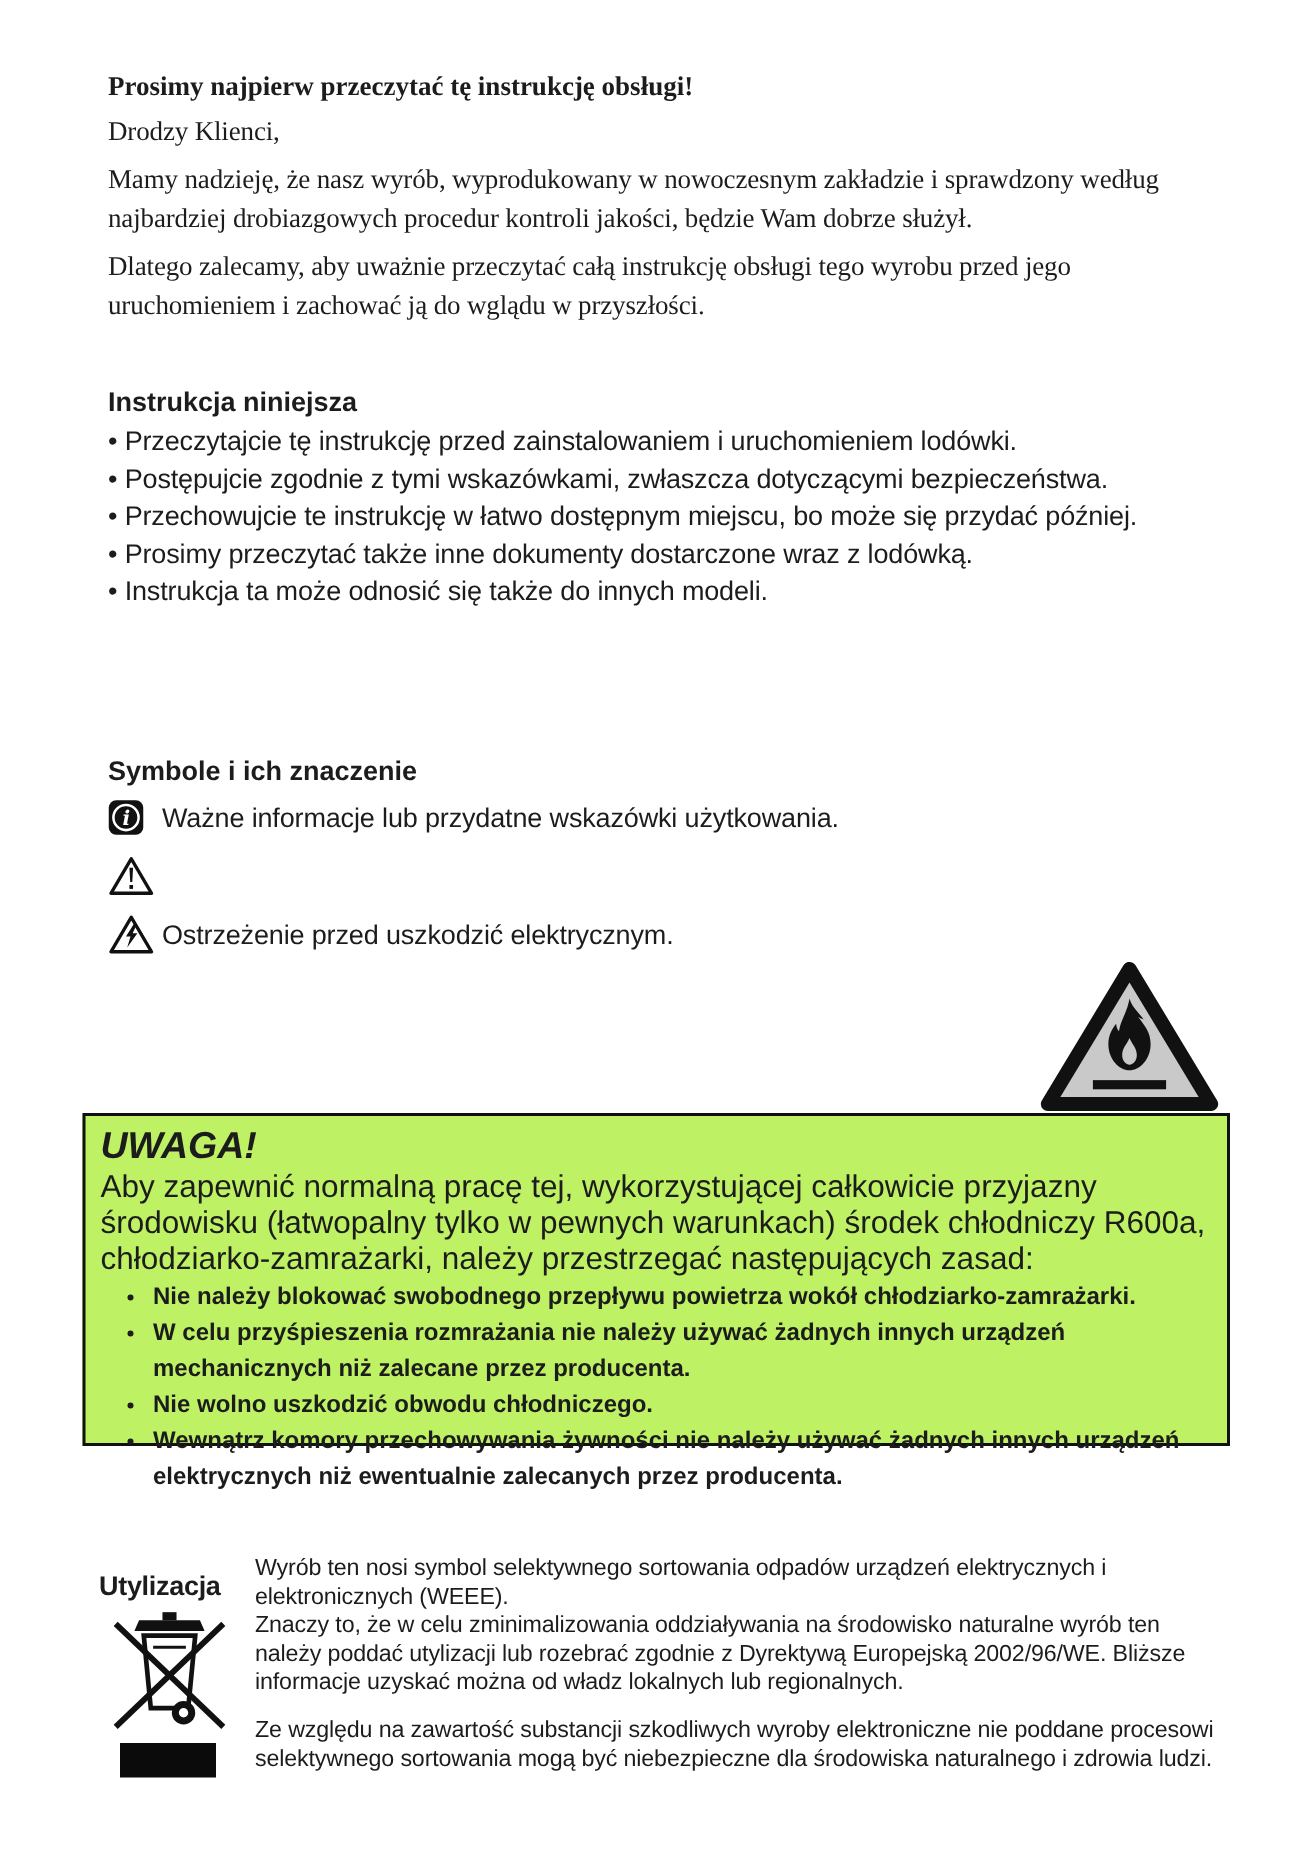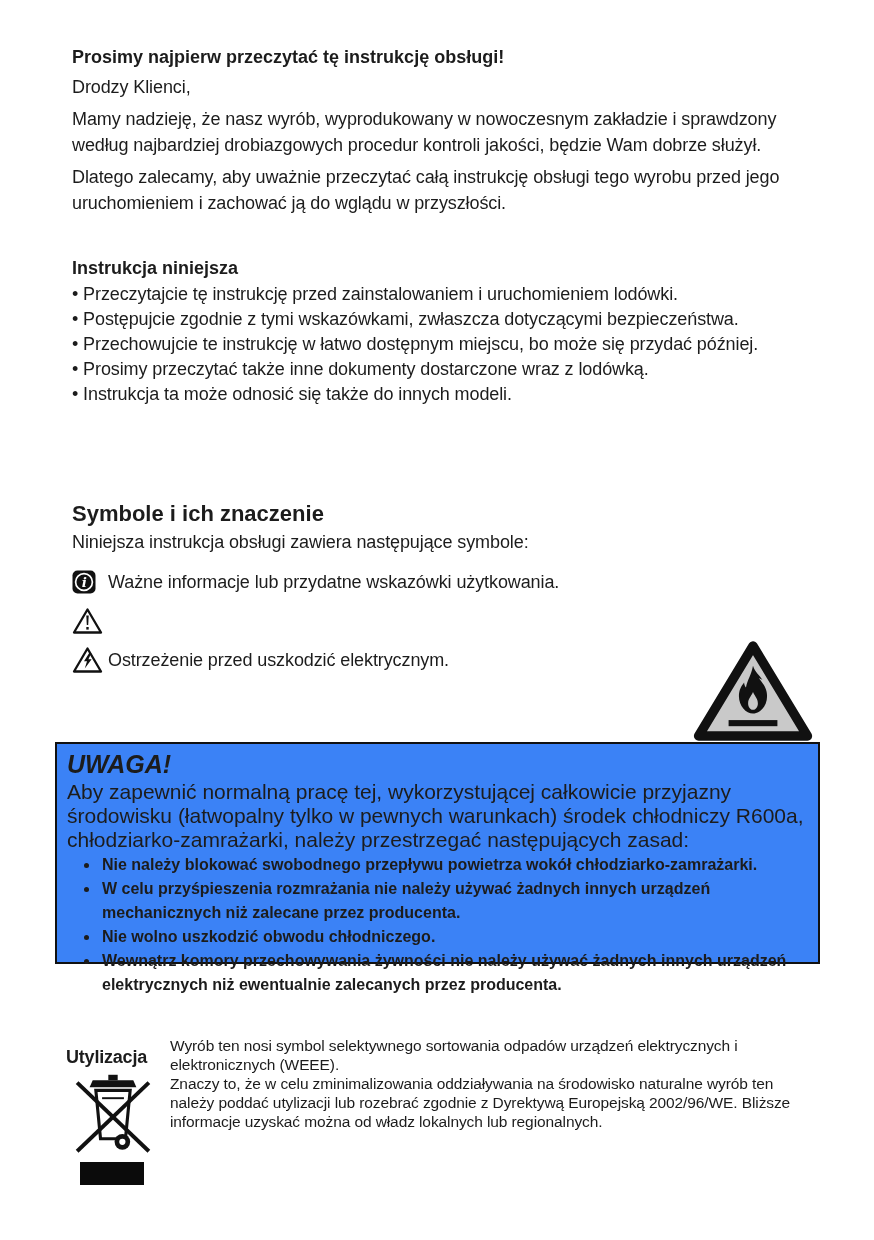--- a/index.html
+++ b/index.html
@@ -5,40 +5,40 @@
   html,body{margin:0;padding:0;background:#fff;}
   .page{
     position:relative;
     width:874px;height:1240px;
     background:#ffffff;
     font-family:"Liberation Sans", sans-serif;
     color:#1c1c1c;
     overflow:hidden;
   }
   
-  .intro{position:absolute;top:44px;left:72px;width:740px;}
+  .intro{position:absolute;top:44px;left:72px;width:740px;font-family:Liberation Serif, serif;}
   .intro h1{font-size:18px;line-height:26px;margin:0 0 4px 0;font-weight:bold;}
   .intro p{font-size:18px;line-height:26px;margin:0 0 6px 0;letter-spacing:-0.1px;}
   
   .manual{position:absolute;top:256px;left:72px;width:742px;}
   .manual h2{font-size:18px;line-height:24px;margin:0 0 2px 0;font-weight:bold;}
   .manual p{font-size:18px;line-height:25px;margin:0;letter-spacing:-0.1px;}
   
   .symbols{position:absolute;top:502px;left:72px;width:742px;}
-  .symbols h2{font-size:22px;line-height:24px;margin:0 0 4px 0;font-weight:bold;}
+  .symbols h2{font-size:18px;line-height:24px;margin:0 0 4px 0;font-weight:bold;}
   .symbols .lead{font-size:18px;line-height:25px;margin:0 0 12px 0;letter-spacing:-0.1px;}
   .symbol-row{display:flex;align-items:center;margin:0 0 9px 0;min-height:30px;}
   .symbol-row .sym{width:36px;flex-shrink:0;display:flex;align-items:center;}
   .symbol-row .sym-text{font-size:18px;line-height:25px;letter-spacing:-0.1px;}
   
   .flame-triangle{position:absolute;left:692px;top:637px;width:122px;height:108px;z-index:2;}
   .uwaga-box{
     position:absolute;top:742px;left:55px;width:765px;height:222px;
     border:2px solid #111;box-sizing:border-box;
-    padding:4px 10px 4px 10px;z-index:1;background:#3b82f6;
+    padding:4px 10px 4px 10px;z-index:1;background:#bef264;
   }
   .uwaga-box h2{
     font-size:25px;line-height:32px;margin:0;
     font-weight:bold;font-style:italic;letter-spacing:0;
   }
   .uwaga-box .uwaga-intro{font-size:21px;line-height:24px;margin:0;}
   .uwaga-box ul{margin:1px 0 0 0;padding:0 0 0 33px;}
   .uwaga-box li{font-size:16px;line-height:24px;padding-left:2px;font-weight:bold;}
   
   .disposal{position:absolute;top:1036px;left:60px;width:756px;display:flex;}
@@ -68,21 +68,20 @@
     <h2>Instrukcja niniejsza</h2>
     <p>• Przeczytajcie tę instrukcję przed zainstalowaniem i uruchomieniem lodówki.</p>
     <p>• Postępujcie zgodnie z tymi wskazówkami, zwłaszcza dotyczącymi bezpieczeństwa.</p>
     <p>• Przechowujcie te instrukcję w łatwo dostępnym miejscu, bo może się przydać później.</p>
     <p>• Prosimy przeczytać także inne dokumenty dostarczone wraz z lodówką.</p>
     <p>• Instrukcja ta może odnosić się także do innych modeli.</p>
   </section>
 
   <section class="symbols">
     <h2>Symbole i ich znaczenie</h2>
-    <p class="lead">Niniejsza instrukcja obsługi zawiera następujące symbole:</p>
 
     <div class="symbol-row">
       <span class="sym">
         <svg width="24" height="24" viewBox="0 0 24 24">
           <rect x="0.5" y="0.5" width="23" height="23" rx="5" fill="#111"></rect>
           <circle cx="12" cy="12" r="8.4" fill="none" stroke="#fff" stroke-width="1.7"></circle>
           <text x="12.2" y="17" font-family="DejaVu Serif, serif" font-weight="bold" font-style="italic" font-size="13.5" fill="#fff" text-anchor="middle">i</text>
         </svg>
       </span>
       <span class="sym-text">Ważne informacje lub przydatne wskazówki użytkowania.</span>
@@ -149,16 +148,17 @@
 
           <line x1="4" y1="16" x2="96" y2="104" stroke="#111" stroke-width="5"></line>
           <line x1="96" y1="16" x2="4" y2="104" stroke="#111" stroke-width="5"></line>
         </svg>
       </span>
       <div class="black-bar"></div>
     </div>
     <div class="disposal-right">
       <p>Wyrób ten nosi symbol selektywnego sortowania odpadów urządzeń elektrycznych i elektronicznych (WEEE).</p>
       <p>Znaczy to, że w celu zminimalizowania oddziaływania na środowisko naturalne wyrób ten należy poddać utylizacji lub rozebrać zgodnie z Dyrektywą Europejską 2002/96/WE. Bliższe informacje uzyskać można od władz lokalnych lub regionalnych.</p>
+      <p class="gap">Ze względu na zawartość substancji szkodliwych wyroby elektroniczne nie poddane procesowi selektywnego sortowania mogą być niebezpieczne dla środowiska naturalnego i zdrowia ludzi.</p>
     </div>
   </section>
 
 </div>
 
 </body></html>

